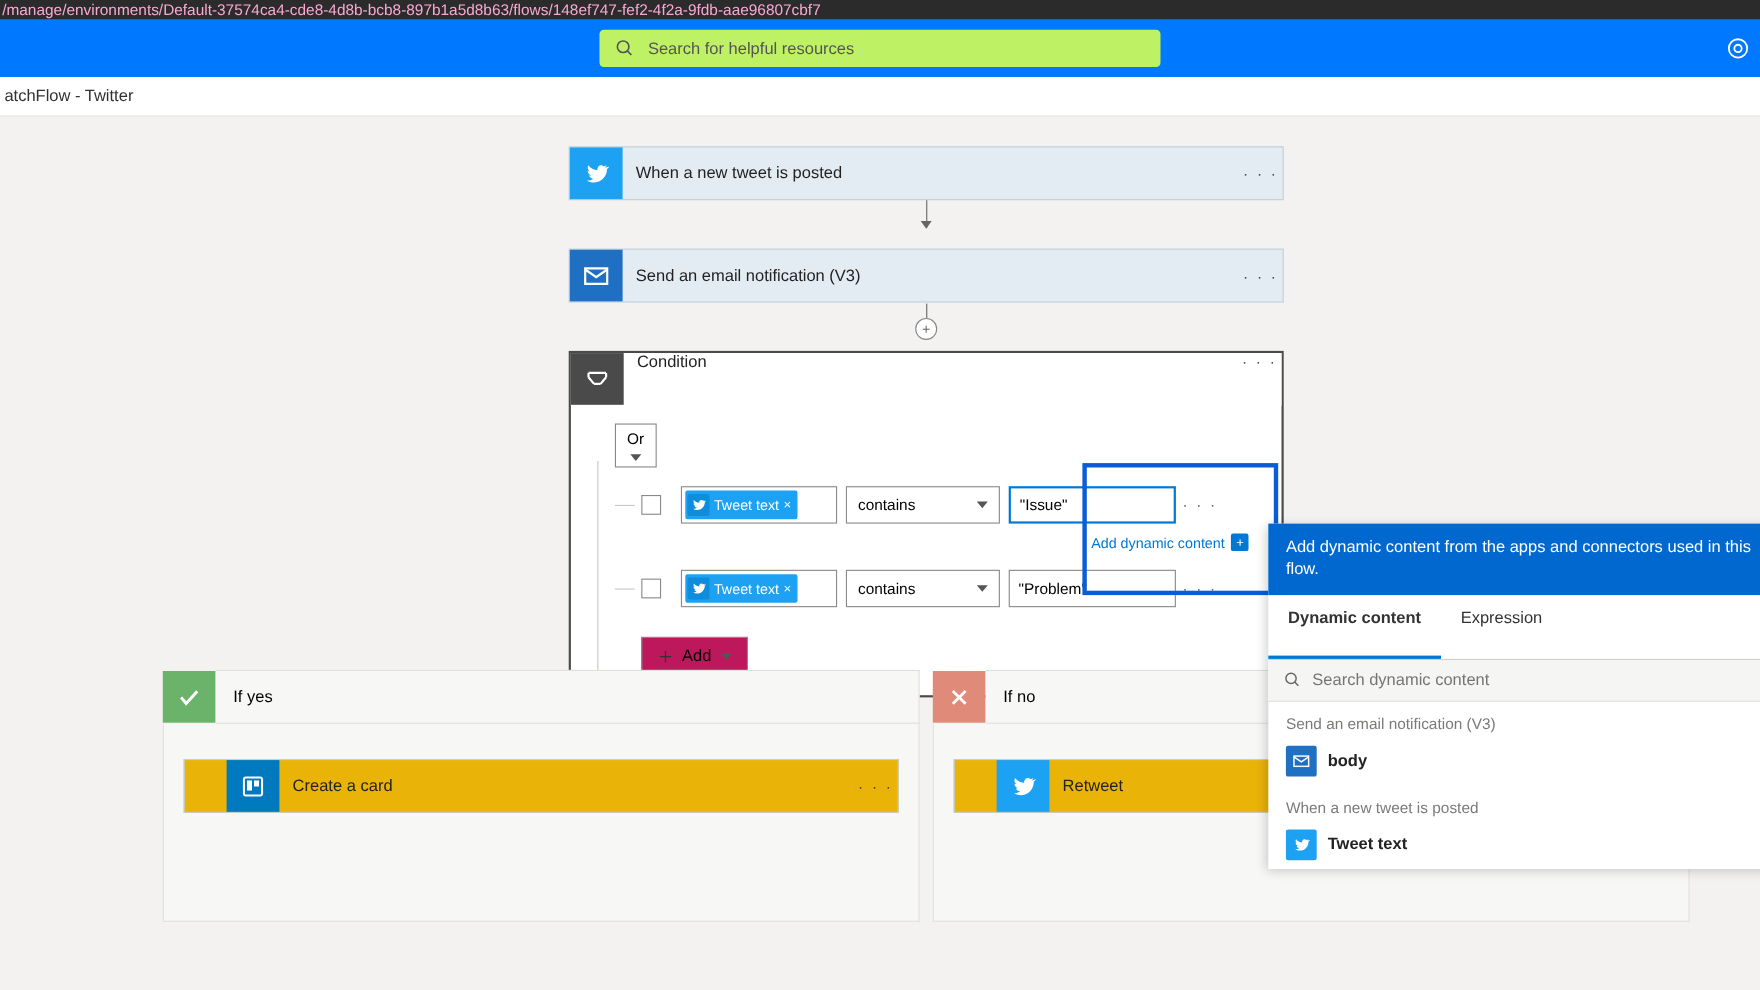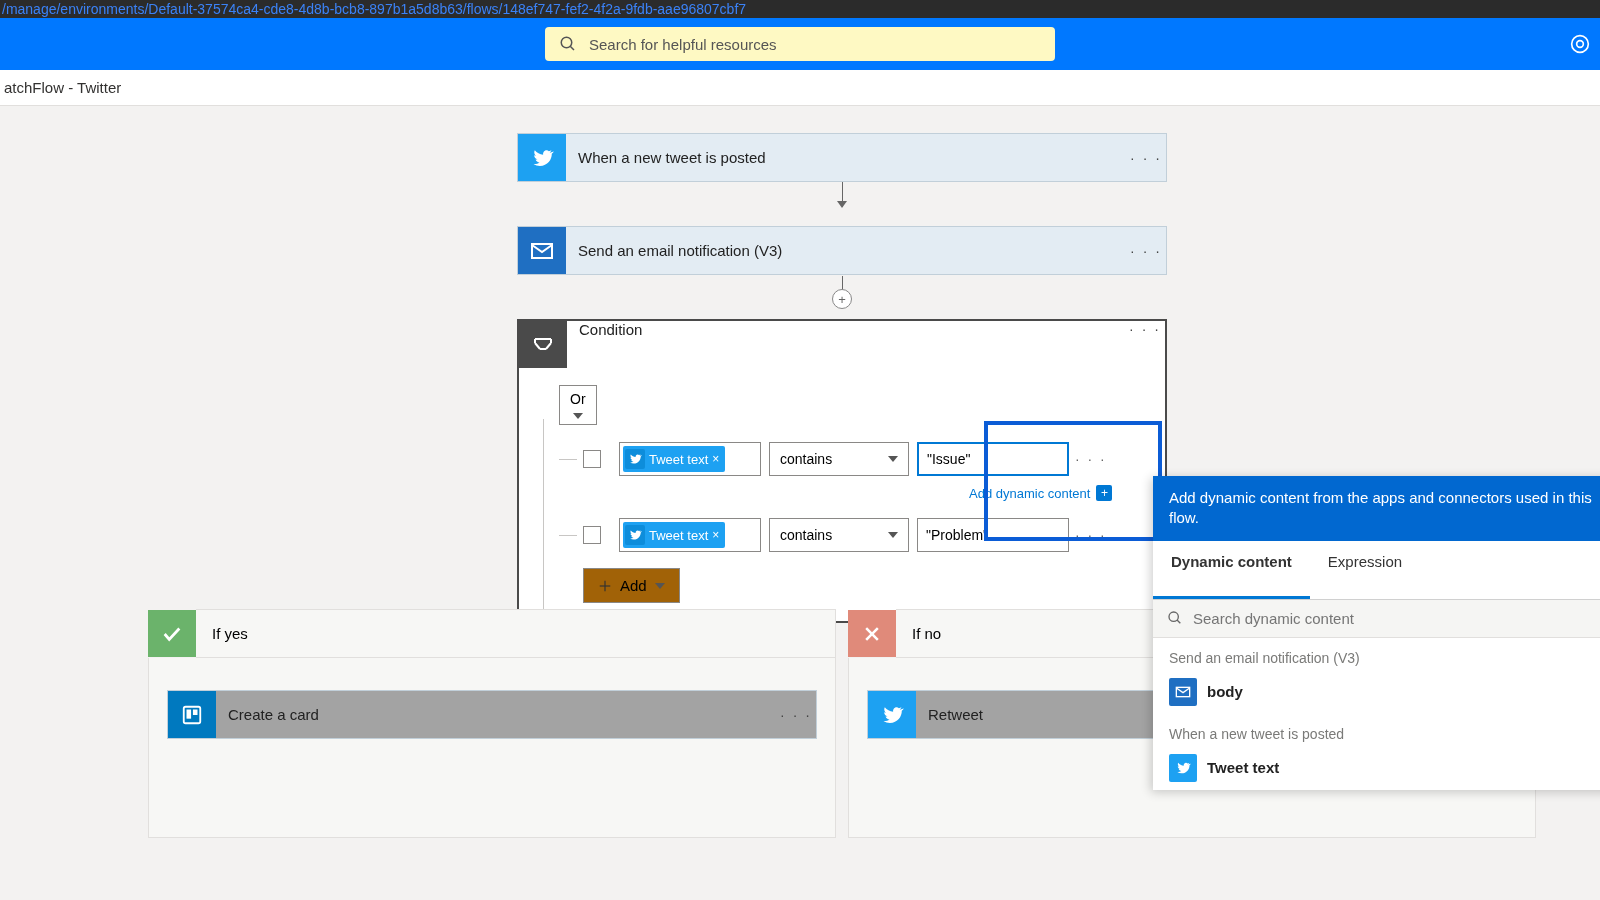--- a/index.html
+++ b/index.html
@@ -1,21 +1,21 @@
 <!DOCTYPE html>
 <html><head>
 <meta charset="utf-8">
 <style>
 * { margin:0; padding:0; box-sizing:border-box; font-family:"Segoe UI",Arial,sans-serif; }
 body { background:#f3f2f1; width:1600px; height:900px; overflow:hidden; position:relative; }
 
-.url-bar { background:#2b2b2b; color:#3b82f6; font-size:14px; padding:3px 0 3px 2px; height:18px; line-height:12px; overflow:hidden; }
+.url-bar { background:#2b2b2b; color:#f9a8d4; font-size:14px; padding:3px 0 3px 2px; height:18px; line-height:12px; overflow:hidden; }
 
 .top-bar { background:#0078ff; height:52px; display:flex; align-items:center; justify-content:center; position:relative; }
-.search-box { width:510px; height:34px; background:#fef9c3; border-radius:4px; display:flex; align-items:center; padding:0 14px; gap:12px; }
+.search-box { width:510px; height:34px; background:#bef264; border-radius:4px; display:flex; align-items:center; padding:0 14px; gap:12px; }
 .search-box span { color:#555; font-size:15px; }
 .help-icon { position:absolute; right:10px; color:#fff; }
 
 .crumbs { background:#fff; height:36px; display:flex; align-items:center; padding-left:4px; font-size:15px; color:#323130; border-bottom:1px solid #e1dfdd; }
 
 .canvas { position:relative; width:100%; height:674px; }
 
 .step-card { position:absolute; left:517px; width:650px; height:49px; background:#e3ecf3; border:1px solid #c1cfd9; display:flex; align-items:center; }
 .step-icon { width:48px; height:47px; display:flex; align-items:center; justify-content:center; flex-shrink:0; }
 .step-title { flex:1; font-size:15px; color:#222; padding-left:12px; }
@@ -52,34 +52,34 @@
 
 .op-select { width:140px; height:34px; border:1px solid #8a8886; display:flex; align-items:center; justify-content:space-between; padding:0 10px; font-size:14px; background:#fff; margin-right:8px; cursor:pointer; }
 
 .hl { border:4px solid #0b5cd6; position:absolute; left:425px; top:-18px; width:178px; height:120px; pointer-events:none; z-index:5; }
 
 .val-input { width:152px; height:34px; border:1px solid #8a8886; background:#fff; font-size:14px; padding:0 8px; outline:none; }
 .val-input.active { border:2px solid #0078d4; }
 
 .row-more { color:#666; font-size:14px; letter-spacing:2px; margin-left:6px; cursor:pointer; }
 
-.add-dyn { position:absolute; left:410px; top:46px; font-size:13px; color:#0078d4; display:flex; align-items:center; gap:6px; cursor:pointer; }
+.add-dyn { position:absolute; left:433px; top:46px; font-size:13px; color:#0078d4; display:flex; align-items:center; gap:6px; cursor:pointer; }
 .dyn-plus { width:16px; height:16px; background:#0078d4; color:#fff; display:flex; align-items:center; justify-content:center; font-size:12px; border-radius:2px; }
 
-.add-btn { margin-top:13px; margin-left:24px; display:inline-flex; align-items:center; gap:8px; border:1px solid #8a8886; padding:8px 14px; font-size:15px; background:#a16207; cursor:pointer; }
+.add-btn { margin-top:24px; margin-left:24px; display:inline-flex; align-items:center; gap:8px; border:1px solid #8a8886; padding:8px 14px; font-size:15px; background:#be185d; cursor:pointer; }
 
 .branch-yes { position:absolute; left:148px; top:503px; width:688px; }
 .branch-no  { position:absolute; left:848px; top:503px; width:688px; }
 .branch-header { height:49px; display:flex; align-items:center; }
 .branch-header .b-icon { width:48px; height:47px; display:flex; align-items:center; justify-content:center; color:#fff; font-size:20px; }
 .yes-icon { background:#6bb36b; }
 .no-icon { background:#e08a7a; }
 .branch-header .b-title { flex:1; background:#f7f7f5; height:100%; display:flex; align-items:center; padding-left:16px; font-size:15px; border:1px solid #e1dfdd; border-left:none; }
 .branch-body { background:#f7f7f5; border:1px solid #e1dfdd; border-top:none; padding:32px 18px 80px; min-height:180px; }
-.inner-card { height:49px; background:#a3a3a3; border:1px solid #c1cfd9; display:flex; align-items:center; }
+.inner-card { height:49px; background:#eab308; border:1px solid #c1cfd9; display:flex; align-items:center;padding-left:38px; }
 
 
 .dyn-panel { position:absolute; left:1153px; top:370px; width:460px; background:#fff; box-shadow:-2px 2px 10px rgba(0,0,0,.2); z-index:20; }
 .dyn-head { background:#0168d0; color:#fff; padding:12px 16px; font-size:15px; line-height:1.35; }
 .dyn-tabs { display:flex; border-bottom:1px solid #d0d0d0; }
 .dyn-tab { padding:12px 18px 26px; font-size:15px; color:#333; cursor:pointer; }
 .dyn-tab.active { font-weight:600; border-bottom:3px solid #0078d4; }
 .dyn-search { display:flex; align-items:center; gap:10px; padding:10px 14px; border-bottom:1px solid #e1dfdd; background:#f5f5f3; }
 .dyn-search input { flex:1; border:none; background:transparent; font-size:15px; color:#666; outline:none; }
 .dyn-group { padding:12px 16px 4px; font-size:14px; color:#7a7a78; }

